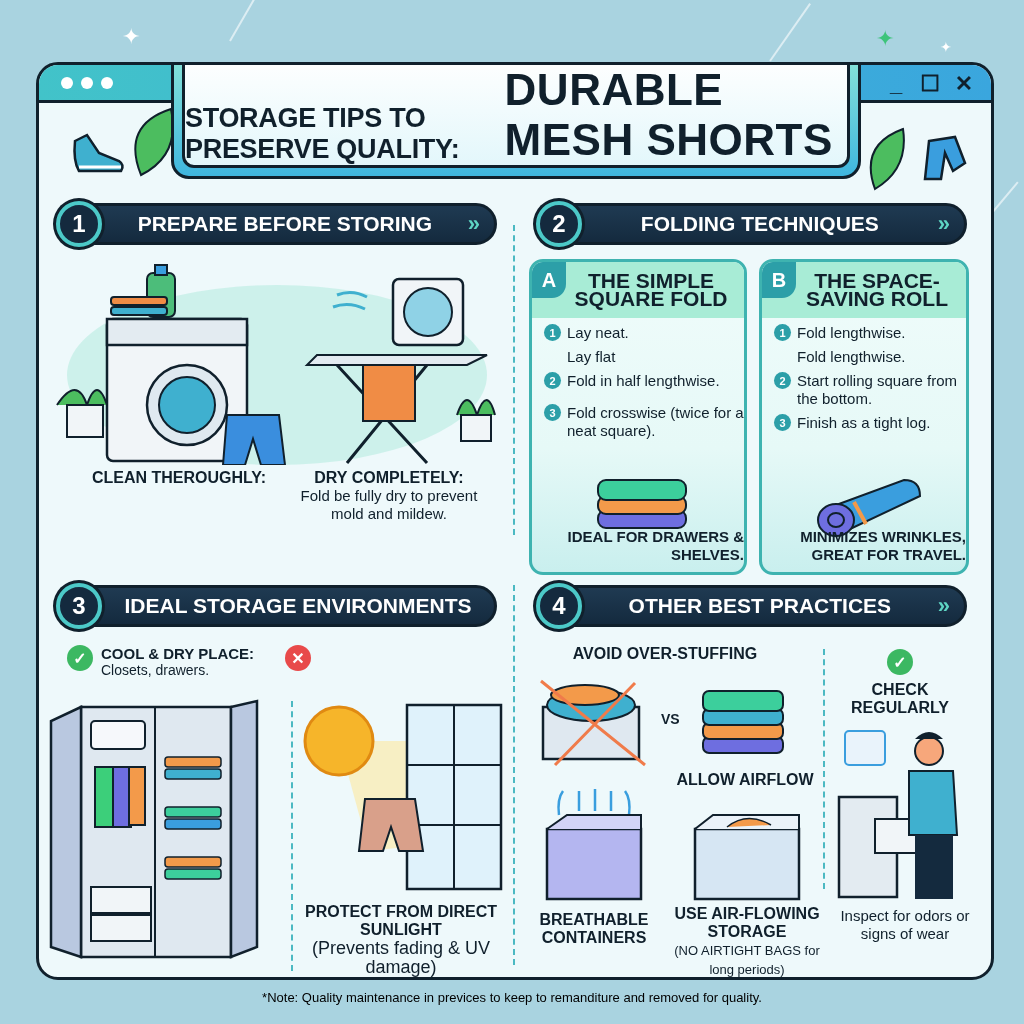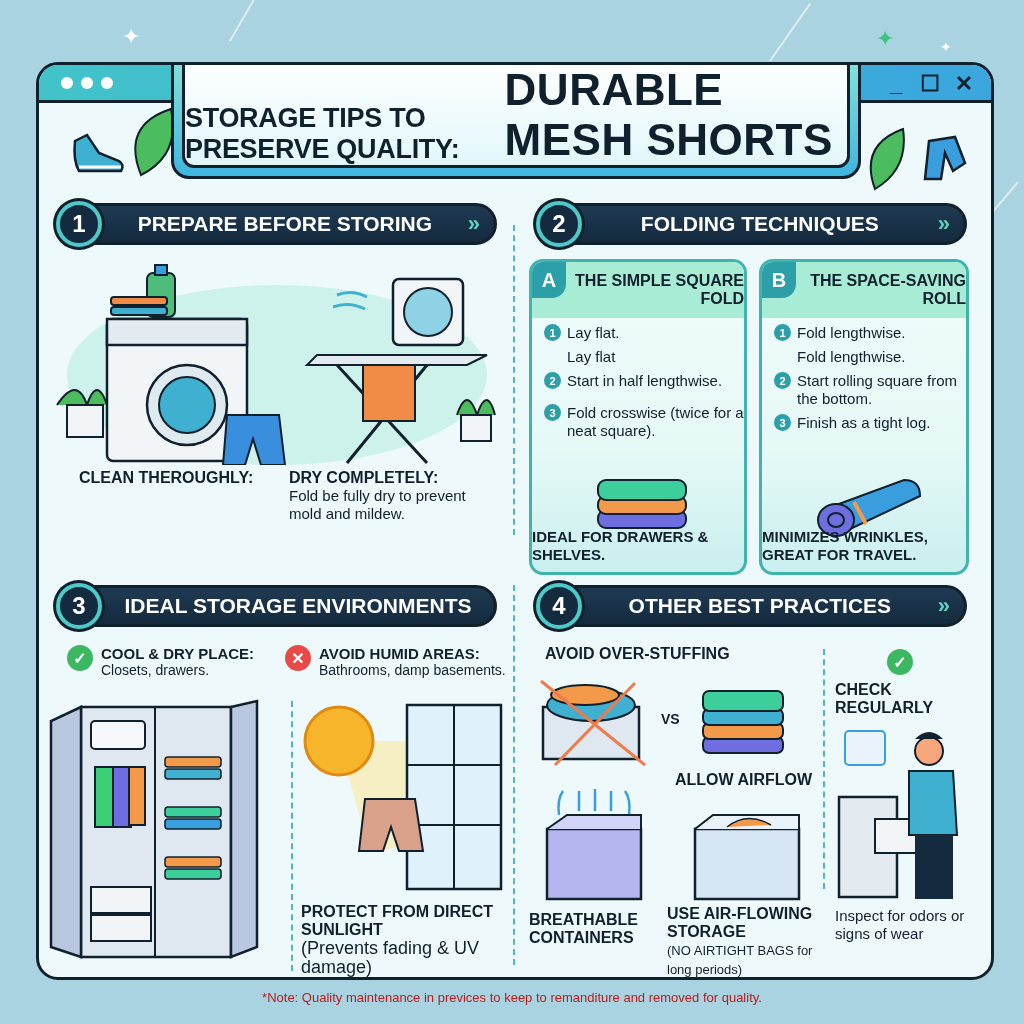--- a/index.html
+++ b/index.html
@@ -19,38 +19,38 @@
 .titlecard .inner{width:100%;height:100%;border:3px solid #10202c;border-radius:12px;background:linear-gradient(180deg,#ffffff,#e3f7fb);display:flex;flex-direction:row;align-items:flex-end;justify-content:center}
 .t1{font-size:27px;font-weight:bold;letter-spacing:-.3px}
 .t2{font-size:44px;font-weight:bold;letter-spacing:.5px;margin-top:4px}
 
 .sh{position:absolute;height:42px;border:3px solid #10202c;border-radius:24px;background:linear-gradient(180deg,#1f3a52,#142a3e);display:flex;align-items:center;color:#fff;font-weight:bold;font-size:21px}
 .sh .num{width:46px;height:46px;margin-left:-6px;border-radius:50%;border:4px solid #4cc9c8;background:#142a3e;display:flex;align-items:center;justify-content:center;font-size:24px;box-shadow:0 0 0 3px #10202c}
 .sh .lbl{flex:1;text-align:center}
 .sh .chev{color:#5fd6c4;margin-right:18px;font-size:22px;letter-spacing:-4px}
 .divider-v{position:absolute;border-left:2px dashed #4bb9c2}
 
-.cap{position:absolute;text-align:left;font-size:15px;line-height:18px}
+.cap{position:absolute;text-align:center;font-size:15px;line-height:18px}
 .cap b{display:block;font-size:16px}
 
 .fcard{position:absolute;border:3px solid #3eb3b0;border-radius:14px;background:linear-gradient(180deg,#f0fcfb 0%,#e6f9f7 60%,#c9efee 100%);overflow:hidden}
 .fcard .hd{height:56px;background:#a8ecd6;display:flex;align-items:center;position:relative}
 .fcard .badge{position:absolute;left:0;top:0;width:34px;height:36px;background:#2c9fa8;color:#fff;font-weight:bold;font-size:20px;display:flex;align-items:center;justify-content:center;border-bottom-right-radius:14px}
-.fcard .htxt{width:100%;text-align:right;font-weight:bold;font-size:16px;line-height:18px;padding-left:26px}
+.fcard .htxt{width:100%;text-align:center;font-weight:bold;font-size:21px;line-height:18px;padding-left:26px}
 .step{display:flex;align-items:flex-start;font-size:15px;line-height:18px;margin:6px 0 0 12px}
 .step .n{width:17px;height:17px;border-radius:50%;background:#2c9fa8;color:#fff;font-size:11px;font-weight:bold;display:flex;align-items:center;justify-content:center;margin-right:6px;flex-shrink:0}
 .step.sub{margin-left:35px}
-.fcard .ft{position:absolute;bottom:8px;left:0;right:0;text-align:left;font-weight:bold;font-size:15px;line-height:18px}
+.fcard .ft{position:absolute;bottom:8px;left:0;right:0;text-align:right;font-weight:bold;font-size:15px;line-height:18px}
 
 .ic{width:26px;height:26px;border-radius:50%;display:flex;align-items:center;justify-content:center;color:#fff;font-weight:bold;font-size:16px;flex-shrink:0}
 .ic.ok{background:#3cb862}
 .ic.no{background:#e84a4a}
 .envrow{position:absolute;display:flex;align-items:flex-start;gap:8px;font-size:14px;line-height:17px}
 .envrow b{display:block;font-size:15px}
-.footnote{position:absolute;left:0;width:1024px;top:990px;text-align:center;font-size:13px;color:#b91c1c}
+.footnote{position:absolute;left:0;width:1024px;top:990px;text-align:center;font-size:13px;color:#000000}
 </style>
 </head>
 <body>
 
 <div class="streak" style="left:230px;top:40px;width:60px;transform:rotate(-60deg)"></div>
 <div class="streak" style="left:770px;top:60px;width:70px;transform:rotate(-55deg)"></div>
 <div class="streak" style="left:960px;top:250px;width:90px;transform:rotate(-50deg)"></div>
 <div class="spark" style="left:122px;top:26px">✦</div>
 <div class="spark" style="left:876px;top:28px;color:#3dc47a">✦</div>
 <div class="spark" style="left:940px;top:40px;font-size:14px">✦</div>
@@ -135,28 +135,28 @@
     <div class="chev">»</div>
   </div>
 
   <div class="fcard" style="left:490px;top:194px;width:218px;height:316px">
     <div class="hd">
       <div class="badge">A</div>
       <div class="htxt">THE SIMPLE SQUARE FOLD</div>
     </div>
     <div class="step">
         <span class="n">1</span>
-        <span>Lay flat.</span>
+        <span>Lay neat.</span>
       </div>
     <div class="step sub">
         <span>Lay flat</span>
       </div>
     <div class="step">
         <span class="n">2</span>
-        <span>Start in half lengthwise.</span>
+        <span>Fold in half lengthwise.</span>
       </div>
     <div class="step" style="margin-top:14px">
         <span class="n">3</span>
         <span>Fold crosswise (twice for a neat square).</span>
       </div>
     <svg style="position:absolute;left:62px;top:212px" width="96" height="60" viewBox="0 0 96 60">
         <rect x="4" y="36" width="88" height="18" rx="8" fill="#6e6ee0" stroke="#10202c" stroke-width="2"></rect>
         <rect x="4" y="22" width="88" height="18" rx="8" fill="#f39a4a" stroke="#10202c" stroke-width="2"></rect>
         <rect x="4" y="6" width="88" height="20" rx="8" fill="#3ccf9c" stroke="#10202c" stroke-width="2"></rect>
       </svg>
@@ -196,21 +196,20 @@
     <div class="num">3</div>
     <div class="lbl">IDEAL STORAGE ENVIRONMENTS</div>
   </div>
 
   <div class="envrow" style="left:28px;top:580px">
     <div class="ic ok">✓</div>
     <div><b>COOL &amp; DRY PLACE:</b><span>Closets, drawers.</span></div>
   </div>
   <div class="envrow" style="left:246px;top:580px">
     <div class="ic no">✕</div>
-    <div><b>AVOID HUMID AREAS:</b><span>Bathrooms, damp basements.</span></div>
   </div>
 
   <svg style="position:absolute;left:6px;top:632px" width="230" height="270" viewBox="0 0 230 270">
     <rect x="36" y="10" width="150" height="250" fill="#dfe8f0" stroke="#10202c" stroke-width="2.5"></rect>
     <path d="M36 10 L6 24 L6 250 L36 260Z" fill="#b9c8e0" stroke="#10202c" stroke-width="2.5"></path>
     <path d="M186 10 L212 4 L212 250 L186 260Z" fill="#b9c8e0" stroke="#10202c" stroke-width="2.5"></path>
     <line x1="110" y1="10" x2="110" y2="260" stroke="#10202c" stroke-width="2"></line>
     <rect x="46" y="24" width="54" height="28" rx="4" fill="#f6f8fb" stroke="#10202c" stroke-width="2"></rect>
     <path d="M50 70 L70 70 L70 130 L50 130Z" fill="#3ccf7a" stroke="#10202c" stroke-width="2"></path>
     <path d="M68 70 L86 70 L86 130 L68 130Z" fill="#6e6ee0" stroke="#10202c" stroke-width="2"></path>

